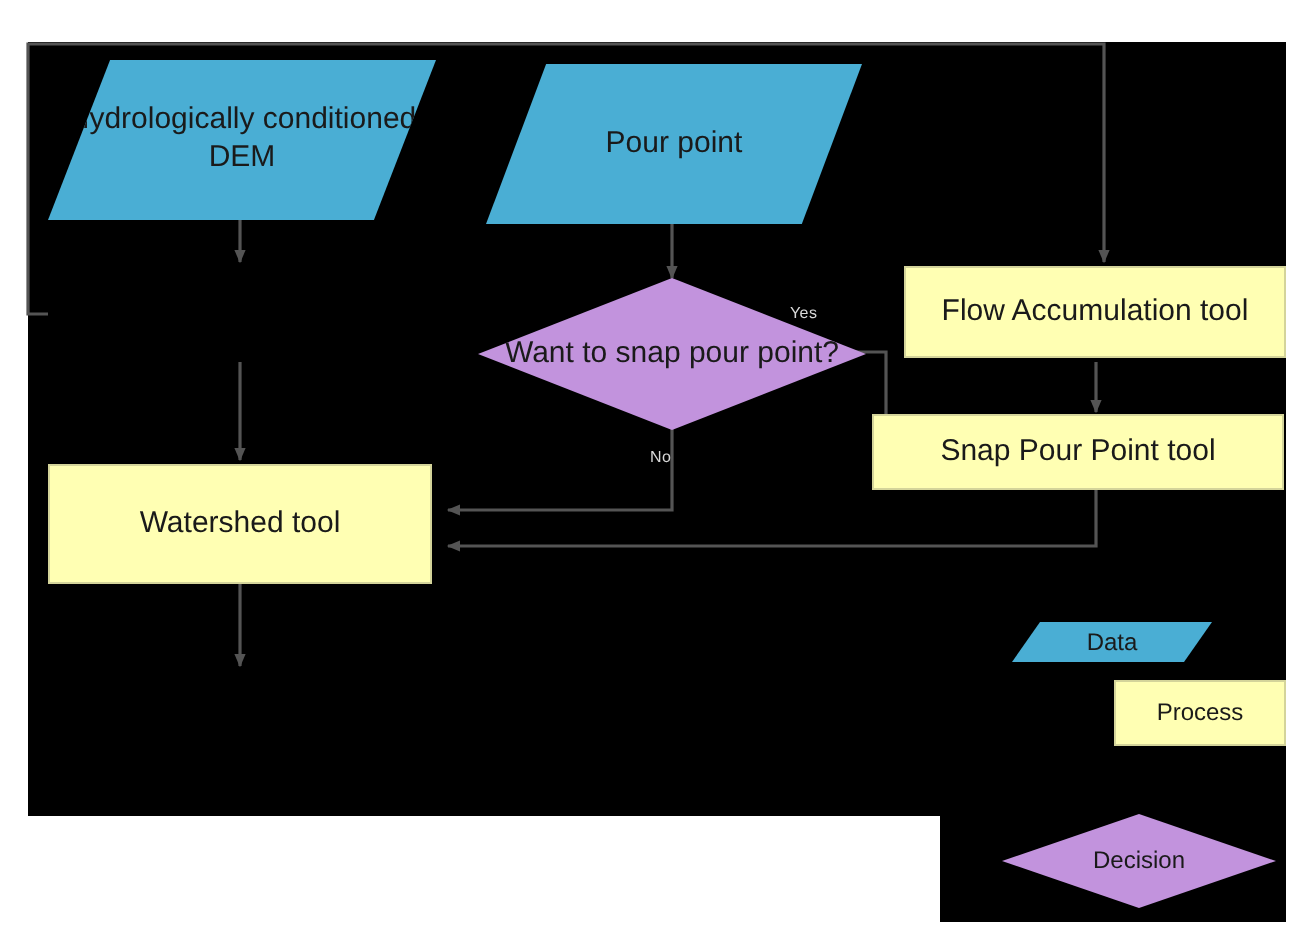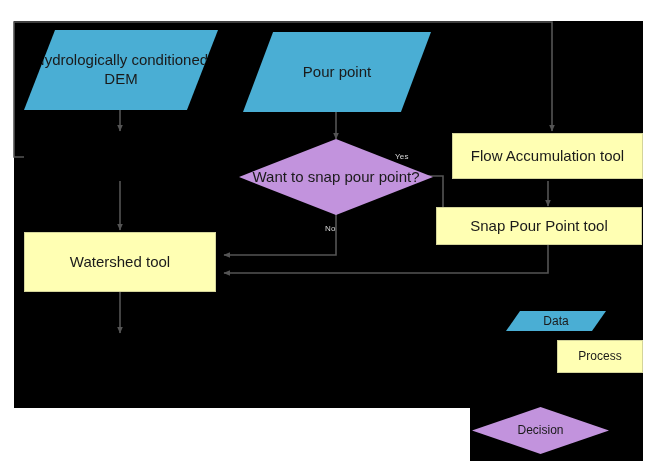--- a/index.html
+++ b/index.html
@@ -152,17 +152,17 @@
   <div class="edge-label" style="left:303px; top:224px;padding-left:22px;">No</div>
 
   <div class="node legend-data legend-label" style="left:506px; top:311px; width:100px; height:20px;">
     <span>Data</span>
   </div>
 
   <div class="node legend-proc legend-label" style="left:509px; top:340px; width:86px; height:33px;margin-left:48px;">
     <span>Process</span>
   </div>
 
-  <div class="node legend-dec legend-label" style="left:472px; top:407px; width:137px; height:47px;">
+  <div class="node legend-dec legend-label" style="left:501px; top:407px; width:137px; height:47px;">
     <span>Decision</span>
   </div>
 
 </div>
 
 </body></html>

